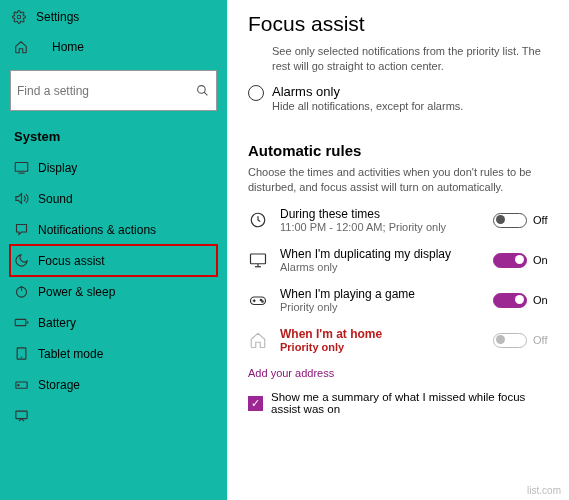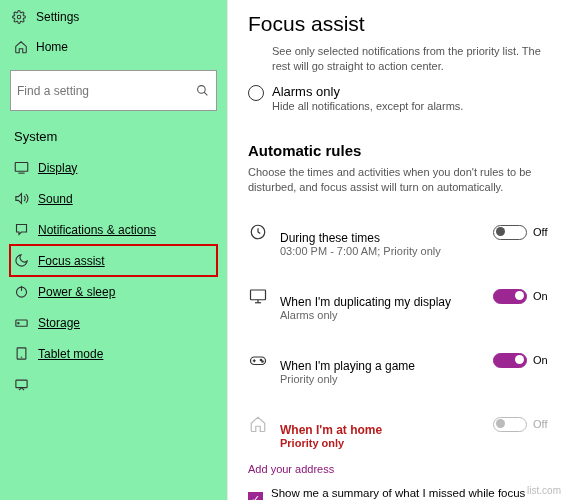--- a/index.html
+++ b/index.html
@@ -1,43 +1,43 @@
 <!DOCTYPE html>
 <html><head>
 <meta charset="utf-8">
 <style>
 * { box-sizing: border-box; margin: 0; padding: 0; font-family: "Segoe UI", Arial, sans-serif; }
 body { width: 569px; height: 500px; background: #fff; display: flex; font-size: 12px; color: #000; overflow: hidden; position: relative; }
-.sidebar { width: 228px; height: 100%; background: #86efac; padding: 6px 10px 0 10px; border-right: 1px solid #e8e8e8; }
+.sidebar { width: 228px; height: 100%; background: #14b8a6; padding: 6px 10px 0 10px; border-right: 1px solid #e8e8e8; }
 .hdr { display: flex; align-items: center; padding: 4px 2px 10px 2px; }
 .gear { width: 14px; height: 14px; margin-right: 10px; display: inline-flex; align-items: center; justify-content: center; }
 .hdr-title { font-size: 12px; font-weight: 400; }
-.home-row { display: flex; align-items: center; padding: 6px 4px; margin-bottom: 10px; cursor: pointer; }
+.home-row { display: flex; align-items: center; padding: 6px 4px; margin-bottom: 10px; cursor: pointer; gap: 16px; }
 .home-row .icn { width: 22px; display: inline-flex; }
 .search { display: flex; align-items: center; border: 1px solid #999; background: #fff; height: 41px; padding: 0 6px; margin-bottom: 14px; }
 .search input { border: none; outline: none; flex: 1; font-size: 12px; background: transparent; }
 .search .icn { width: 14px; height: 14px; }
-.cat { font-size: 13px; font-weight: 400; padding: 4px 4px 8px 4px; }
-.nav-item { display: flex; align-items: center; padding: 8px 4px; cursor: pointer; font-size: 12px; text-decoration: underline; }
+.cat { font-size: 13px; font-weight: 700; padding: 4px 4px 8px 4px; }
+.nav-item { display: flex; align-items: center; padding: 8px 4px; cursor: pointer; font-size: 12px; }
 .nav-item .icn { width: 24px; display: inline-flex; align-items: center; }
 .nav-item.active { outline: 2px solid #d40000; outline-offset: -1px; }
 .main { flex: 1; padding: 12px 16px 0 20px; overflow: hidden; }
 .page-title { font-size: 21px; font-weight: 400; margin-bottom: 8px; }
 .opt-block { display: flex; align-items: flex-start; margin-bottom: 10px; }
 .radio { width: 16px; height: 16px; border: 1.5px solid #333; border-radius: 50%; margin-top: 1px; flex-shrink: 0; }
 .opt-text { margin-left: 8px; }
 .opt-title { font-size: 13px; }
 .opt-desc { font-size: 11px; color: #555; line-height: 1.35; }
 .link { color: #8a1678; font-size: 11px; cursor: pointer; }
 .sect { font-size: 15px; font-weight: 600; margin: 28px 0 6px 0; }
 .sect-desc { font-size: 11px; color: #555; line-height: 1.4; margin-bottom: 12px; }
 .rule { display: flex; align-items: center; margin-bottom: 14px; }
 .rule-icn { width: 20px; height: 20px; margin-right: 12px; display: flex; align-items: center; justify-content: center; flex-shrink: 0; }
 .rule-body { flex: 1; }
-.rule-title { font-size: 12px; color: #000; margin-top: 24px; }
+.rule-title { font-size: 12px; color: #000; }
 .rule-sub { font-size: 11px; color: #666; }
 .rule.disabled .rule-title, .rule.disabled .rule-sub { color: #b91c1c; font-weight: bold; }
 .toggle { width: 34px; height: 15px; border-radius: 8px; position: relative; margin-right: 6px; flex-shrink: 0; }
 .toggle.off { border: 1.5px solid #555; }
 .toggle.off::after { content: ""; position: absolute; width: 9px; height: 9px; background: #555; border-radius: 50%; left: 2px; top: 1.5px; }
 .toggle.on { background: #9c2793; border: 1.5px solid #9c2793; }
 .toggle.on::after { content: ""; position: absolute; width: 9px; height: 9px; background: #fff; border-radius: 50%; right: 2px; top: 1.5px; }
 .toggle.disabled { border: 1.5px solid #bbb; }
 .toggle.disabled::after { content: ""; position: absolute; width: 9px; height: 9px; background: #bbb; border-radius: 50%; left: 2px; top: 1.5px; }
 .tog-label { font-size: 11px; width: 20px; text-align: left; }
@@ -123,34 +123,43 @@
         <svg width="15" height="15" viewBox="0 0 24 24" fill="none" stroke="#333" stroke-width="1.8">
           <circle cx="12" cy="13" r="8"></circle>
           <line x1="12" y1="3" x2="12" y2="11"></line>
         </svg>
       </span>
     <span>Power &amp; sleep</span>
   </div>
   <div class="nav-item">
     <span class="icn">
         <svg width="15" height="15" viewBox="0 0 24 24" fill="none" stroke="#333" stroke-width="1.8">
+          <rect x="2" y="7" width="17" height="10" rx="1"></rect>
+          <line x1="22" y1="10" x2="22" y2="14"></line>
+        </svg>
+      </span>
+    <span>Battery</span>
+  </div>
+  <div class="nav-item">
+    <span class="icn">
+        <svg width="15" height="15" viewBox="0 0 24 24" fill="none" stroke="#333" stroke-width="1.8">
+          <rect x="5" y="3" width="14" height="18" rx="1"></rect>
+          <line x1="11" y1="18" x2="13" y2="18"></line>
+        </svg>
+      </span>
+    <span>Tablet mode</span>
+  </div>
+  <div class="nav-item">
+    <span class="icn">
+        <svg width="15" height="15" viewBox="0 0 24 24" fill="none" stroke="#333" stroke-width="1.8">
           <rect x="3" y="8" width="18" height="10" rx="1"></rect>
           <circle cx="7" cy="13" r="1"></circle>
         </svg>
       </span>
     <span>Storage</span>
-  </div>
-  <div class="nav-item">
-    <span class="icn">
-        <svg width="15" height="15" viewBox="0 0 24 24" fill="none" stroke="#333" stroke-width="1.8">
-          <rect x="5" y="3" width="14" height="18" rx="1"></rect>
-          <line x1="11" y1="18" x2="13" y2="18"></line>
-        </svg>
-      </span>
-    <span>Tablet mode</span>
   </div>
   <div class="nav-item">
     <span class="icn">
         <svg width="15" height="15" viewBox="0 0 24 24" fill="none" stroke="#333" stroke-width="1.8">
           <rect x="3" y="5" width="18" height="12" rx="1"></rect>
           <path d="M8 21l4-4 4 4"></path>
         </svg>
       </span>
   </div>
 </div>
@@ -178,21 +187,21 @@
 
   <div class="rule">
     <span class="rule-icn">
         <svg width="18" height="18" viewBox="0 0 24 24" fill="none" stroke="#333" stroke-width="1.6">
           <circle cx="12" cy="12" r="9"></circle>
           <polyline points="12,7 12,12 15,14"></polyline>
         </svg>
       </span>
     <div class="rule-body">
       <div class="rule-title">During these times</div>
-      <div class="rule-sub">03:00 PM - 7:00 AM; Priority only</div>
+      <div class="rule-sub">11:00 PM - 12:00 AM; Priority only</div>
     </div>
     <span class="toggle off"></span>
     <span class="tog-label">Off</span>
   </div>
 
   <div class="rule">
     <span class="rule-icn">
         <svg width="18" height="18" viewBox="0 0 24 24" fill="none" stroke="#333" stroke-width="1.6">
           <rect x="2" y="4" width="20" height="13" rx="1"></rect>
           <line x1="8" y1="21" x2="16" y2="21"></line>

